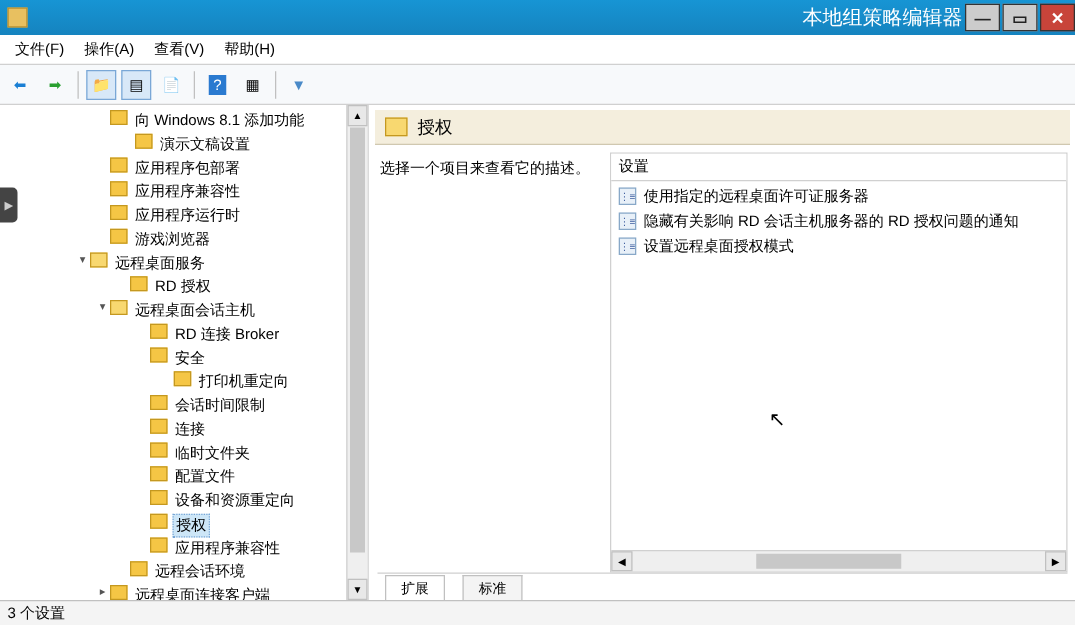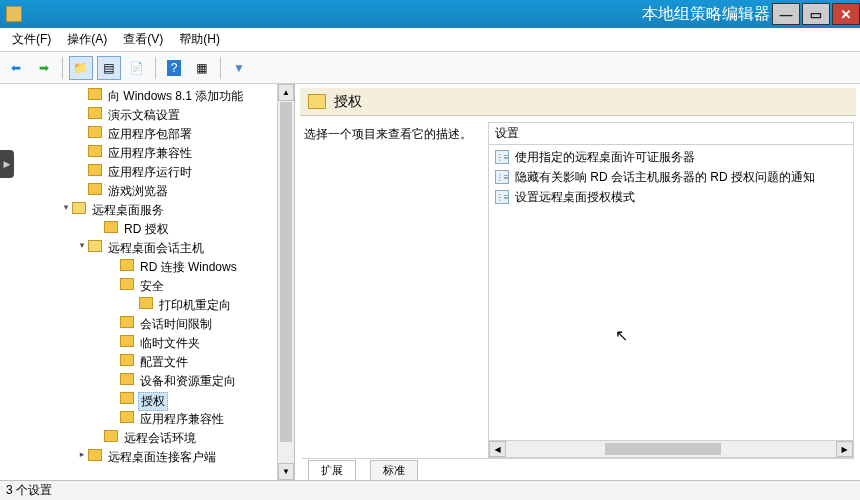--- a/index.html
+++ b/index.html
@@ -101,21 +101,21 @@
 </div>
 
 <div class="main">
   <div class="left-pane">
     <div class="tree" id="tree">
         <div class="tree-row" style="padding-left: 76px;">
           <span class="expander"></span>
           <span class="folder-icon"></span>
           <span class="label">向 Windows 8.1 添加功能</span>
         </div>
-        <div class="tree-row" style="padding-left: 76px;">
+        <div class="tree-row" style="padding-left: 96px;">
           <span class="expander"></span>
           <span class="folder-icon"></span>
           <span class="label">演示文稿设置</span>
         </div>
         <div class="tree-row" style="padding-left: 76px;">
           <span class="expander"></span>
           <span class="folder-icon"></span>
           <span class="label">应用程序包部署</span>
         </div>
         <div class="tree-row" style="padding-left: 76px;">
@@ -144,36 +144,41 @@
           <span class="label">RD 授权</span>
         </div>
         <div class="tree-row" style="padding-left: 76px;">
           <span class="expander">▾</span>
           <span class="folder-icon open"></span>
           <span class="label">远程桌面会话主机</span>
         </div>
         <div class="tree-row" style="padding-left: 108px;">
           <span class="expander"></span>
           <span class="folder-icon"></span>
-          <span class="label">RD 连接 Windows</span>
+          <span class="label">RD 连接 Broker</span>
         </div>
         <div class="tree-row" style="padding-left: 108px;">
           <span class="expander"></span>
           <span class="folder-icon"></span>
           <span class="label">安全</span>
         </div>
         <div class="tree-row" style="padding-left: 108px; margin-left: 19px;">
           <span class="expander"></span>
           <span class="folder-icon"></span>
           <span class="label">打印机重定向</span>
         </div>
         <div class="tree-row" style="padding-left: 108px;">
           <span class="expander"></span>
           <span class="folder-icon"></span>
           <span class="label">会话时间限制</span>
+        </div>
+        <div class="tree-row" style="padding-left: 108px;">
+          <span class="expander"></span>
+          <span class="folder-icon"></span>
+          <span class="label">连接</span>
         </div>
         <div class="tree-row" style="padding-left: 108px;">
           <span class="expander"></span>
           <span class="folder-icon"></span>
           <span class="label">临时文件夹</span>
         </div>
         <div class="tree-row" style="padding-left: 108px;">
           <span class="expander"></span>
           <span class="folder-icon"></span>
           <span class="label">配置文件</span>

